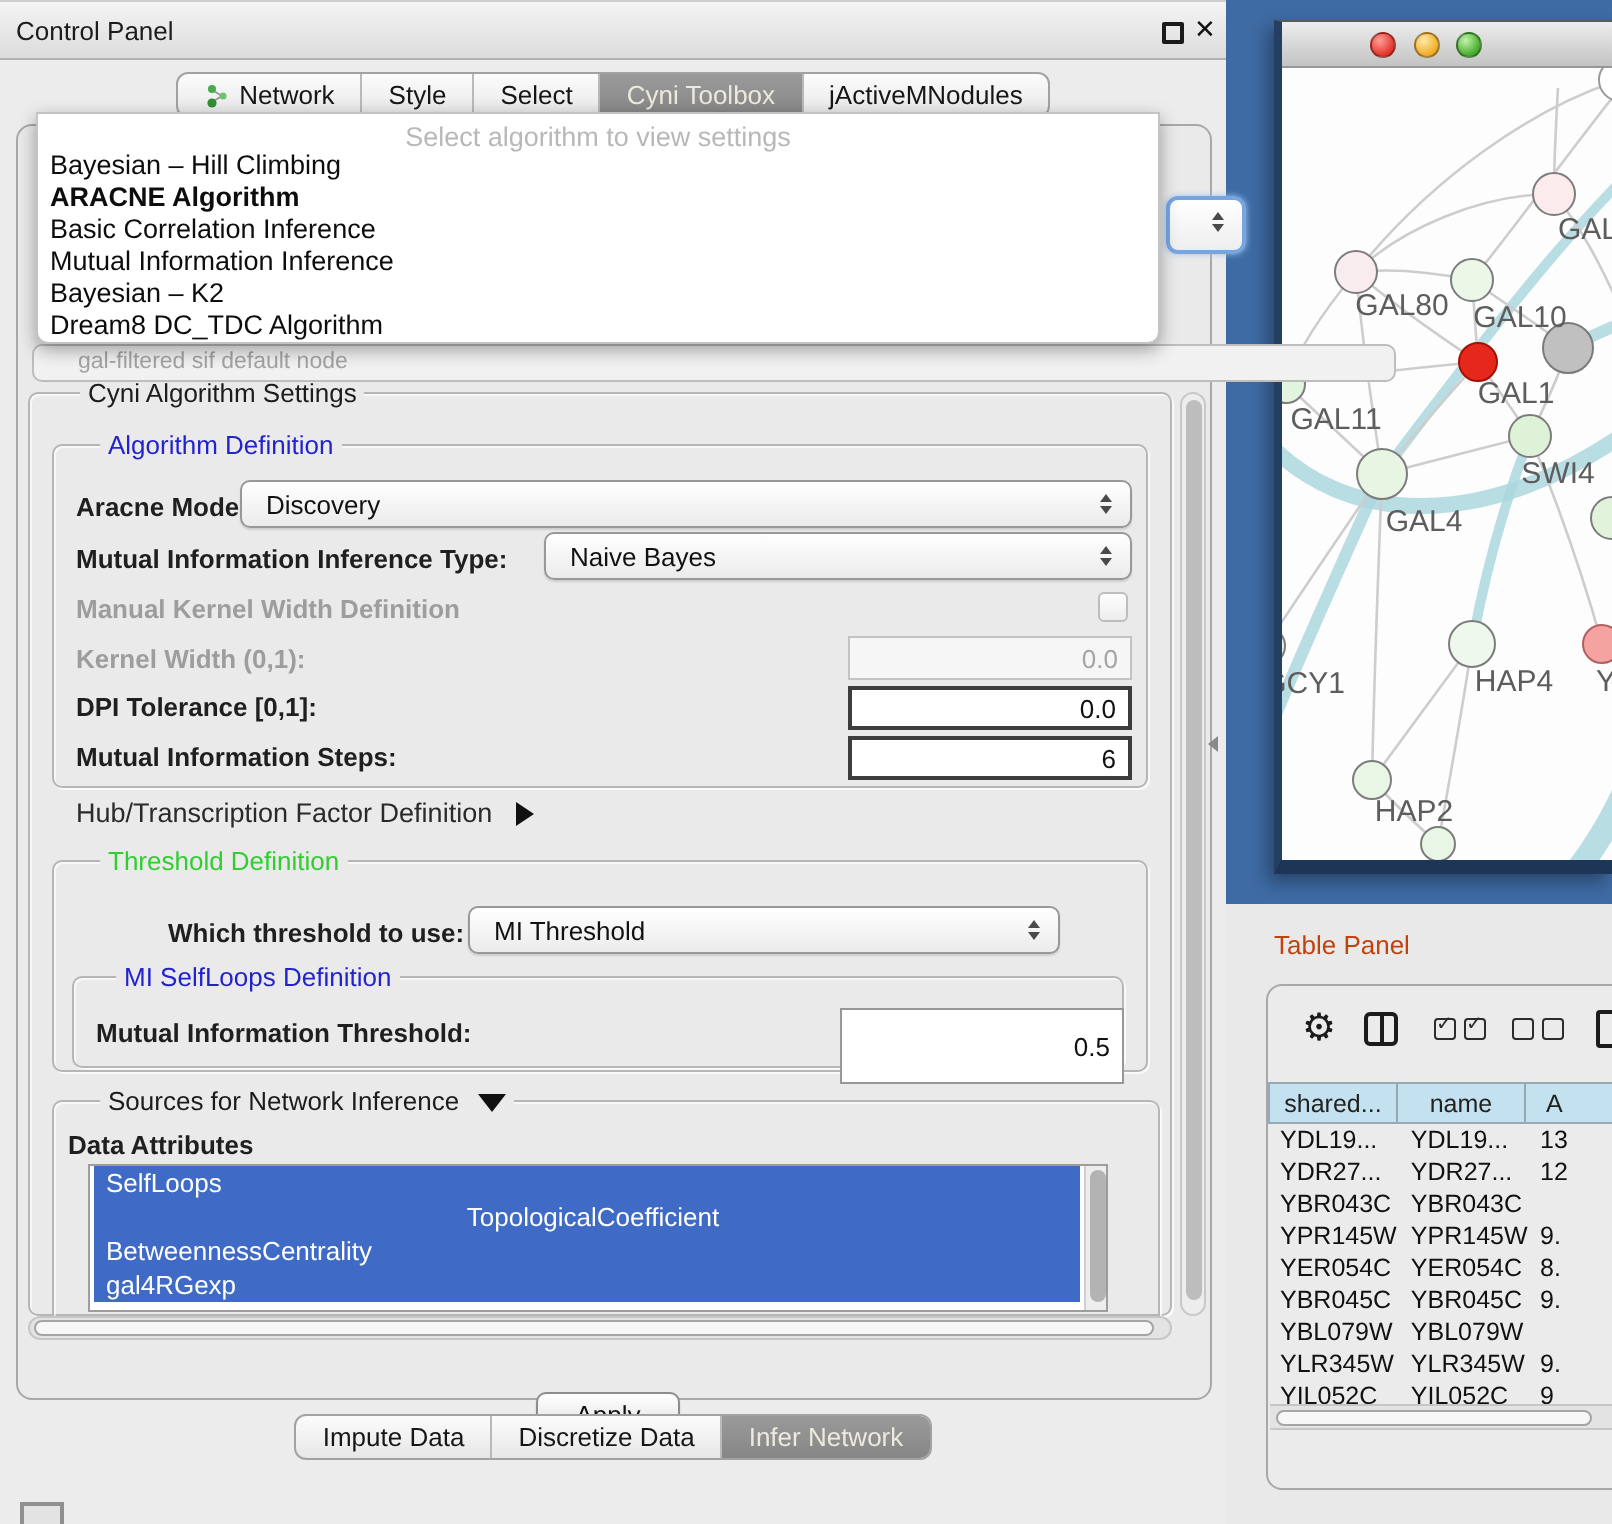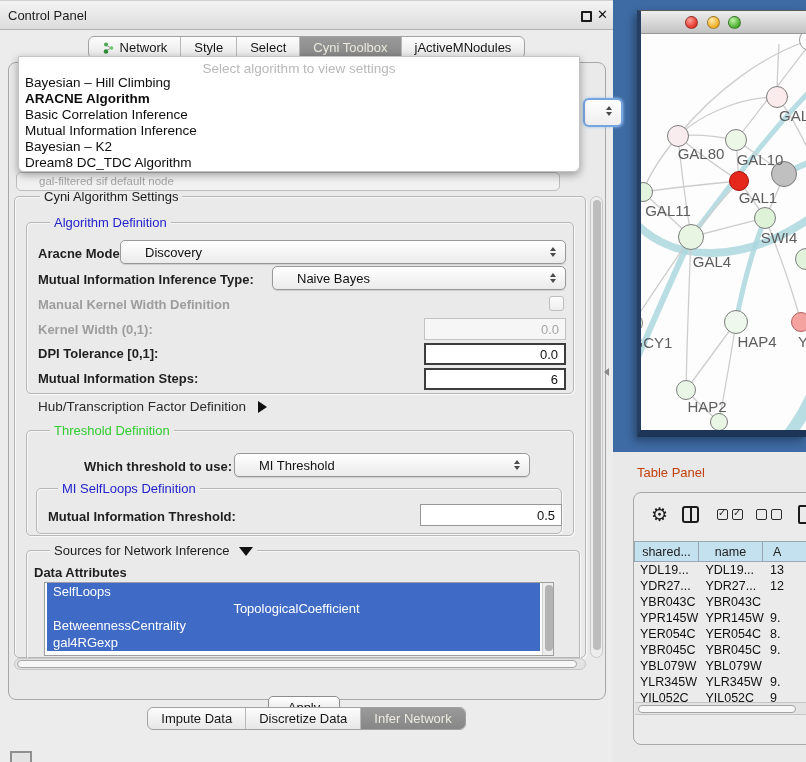--- a/index.html
+++ b/index.html
@@ -30,21 +30,21 @@
   .grp { position:absolute; border:1px solid #b6b6b6; border-radius:5px;
      box-shadow:1px 1px 0 rgba(255,255,255,.75), inset 1px 1px 0 rgba(255,255,255,.6); }
   .grp-title { position:absolute; background:#eaeaea; padding:0 4px; font-size:13px; white-space:nowrap;margin-left:12px; }
   .t-black { color:#1c1c1c; } .t-blue { color:#2323cc; } .t-green { color:#31cd31; }
 
   .blbl { position:absolute; font-size:13px; font-weight:bold; color:#1f1f1f; white-space:nowrap; }
   .blbl.dis { color:#9d9d9d; }
 
   .combo { position:absolute; display:flex; align-items:center; height:24px;
      background:linear-gradient(#ffffff,#ebebeb); border:1px solid #989898; border-radius:5px;
-     font-size:13px; color:#111; padding-left:24px; box-shadow:0 1px 1px rgba(0,0,0,.12); }
+     font-size:13px; color:#111; padding-left:12px; box-shadow:0 1px 1px rgba(0,0,0,.12); }
   .stp { margin-left:auto; margin-right:9px; display:flex; flex-direction:column; align-items:center; gap:2px; }
   .stp i { display:block; width:0; height:0; border-left:3.5px solid transparent; border-right:3.5px solid transparent; }
   .stp .u { border-bottom:4.5px solid #4a4a4a; }
   .stp .d { border-top:4.5px solid #4a4a4a; }
 
   .tfield { position:absolute; background:#ffffff; border:1px solid #979797; font-size:13px; color:#111;
      display:flex; align-items:center; justify-content:flex-end; padding-right:6px; }
   .tfield.focus { border:2px solid #3d3d3d; }
   .tfield.dis { background:#f6f6f6; border:1px solid #c3c3c3; color:#a5a5a5; }
 
@@ -68,21 +68,21 @@
      font-size:13px; color:#111; box-shadow:0 1px 1px rgba(0,0,0,.15); }
 
   
   .popup { left:18px; top:56px; width:562px; height:116px; background:#ffffff;
      border:1px solid #c4c4c4; border-radius:0 0 6px 6px; box-shadow:0 3px 9px rgba(0,0,0,.35); z-index:30; }
   .popup-head { text-align:center; font-size:13.5px; color:#b8b8b8; padding-top:4px; height:18px; }
   .popup-item { font-size:13.5px; color:#0d0d0d; padding:1px 0 1px 6px; height:16px; line-height:14px; white-space:nowrap; }
   .popup-item.bold { font-weight:bold; }
   .combo-frag { left:583px; top:98px; width:40px; height:29px; background:linear-gradient(#fff,#eee);
      border:2px solid #76a6e2; border-radius:6px; box-shadow:0 0 3px #9cc0ec; z-index:29; }
-  .net-sel-sliver { left:16px; top:172px; width:544px; height:19px; background:#f1f1f1;
+  .net-sel-sliver { left:16px; top:172px; width:682px; height:19px; background:#f1f1f1;
      border:1px solid #bdbdbd; border-radius:5px; z-index:1; font-size:11.5px; color:#a3a3a3;
      padding:2px 0 0 22px; overflow:hidden; }
 
   
   .right-region { left:613px; top:0; width:193px; height:762px; background:#3e6ba4; }
   .net-window { left:637px; top:10px; width:169px; height:427px; border-left:4px solid #243f61;
      border-bottom:8px solid #1d3557; border-top:1px solid #5a5a5a; background:#fff; box-shadow:-3px 4px 8px rgba(0,0,0,.35); }
   .net-titlebar { position:absolute; left:0; top:0; right:0; height:23px;
      background:linear-gradient(#ededed,#c3c3c3); border-bottom:1px solid #979797; }
   .tl { position:absolute; top:5px; width:13px; height:13px; border-radius:50%; border:1px solid rgba(0,0,0,.35); }
@@ -210,21 +210,21 @@
     <span class="stp">
         <i class="u"></i>
         <i class="d"></i>
       </span>
   </div>
 
   <div class="grp" style="left:36px;top:488px;width:526px;height:46px;"></div>
   <div class="grp-title t-blue" style="left:46px;top:481px;background:#eaeaea;">MI SelfLoops Definition</div>
 
   <div class="blbl" style="left:48px;top:509px;">Mutual Information Threshold:</div>
-  <div class="tfield" style="left:420px;top:504px;width:142px;height:22px;">0.5</div>
+  <div class="tfield" style="left:420px;top:504px;width:142px;height:38px;">0.5</div>
 
   <div class="grp" style="left:26px;top:550px;width:554px;height:108px;border-bottom:none;border-radius:5px 5px 0 0;"></div>
   <div class="grp-title t-black" style="left:38px;top:543px;">
     <span>Sources for Network Inference</span>
     <span class="tri-down" style="margin-left:6px;"></span>
   </div>
   <div class="blbl" style="left:34px;top:565px;">Data Attributes</div>
 
   <div class="abs attr-list">
     <div class="attr-item" style="background: rgb(63, 107, 198);">SelfLoops</div>

